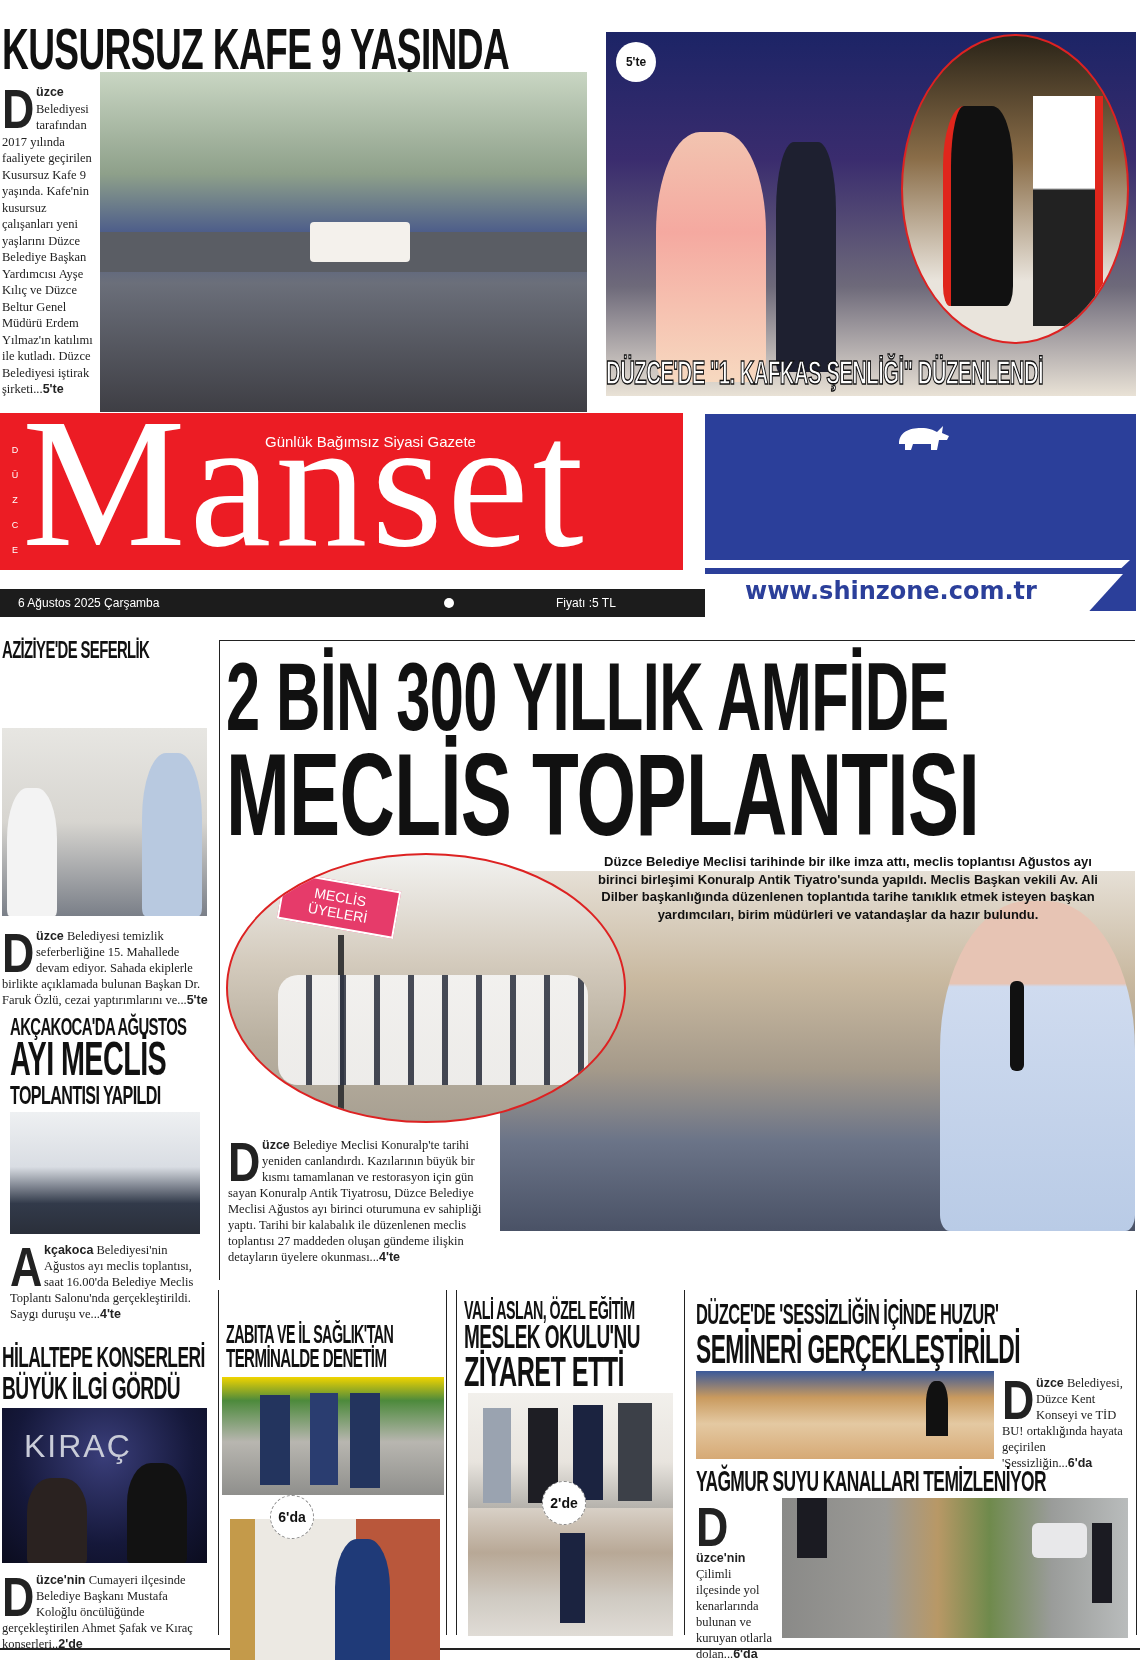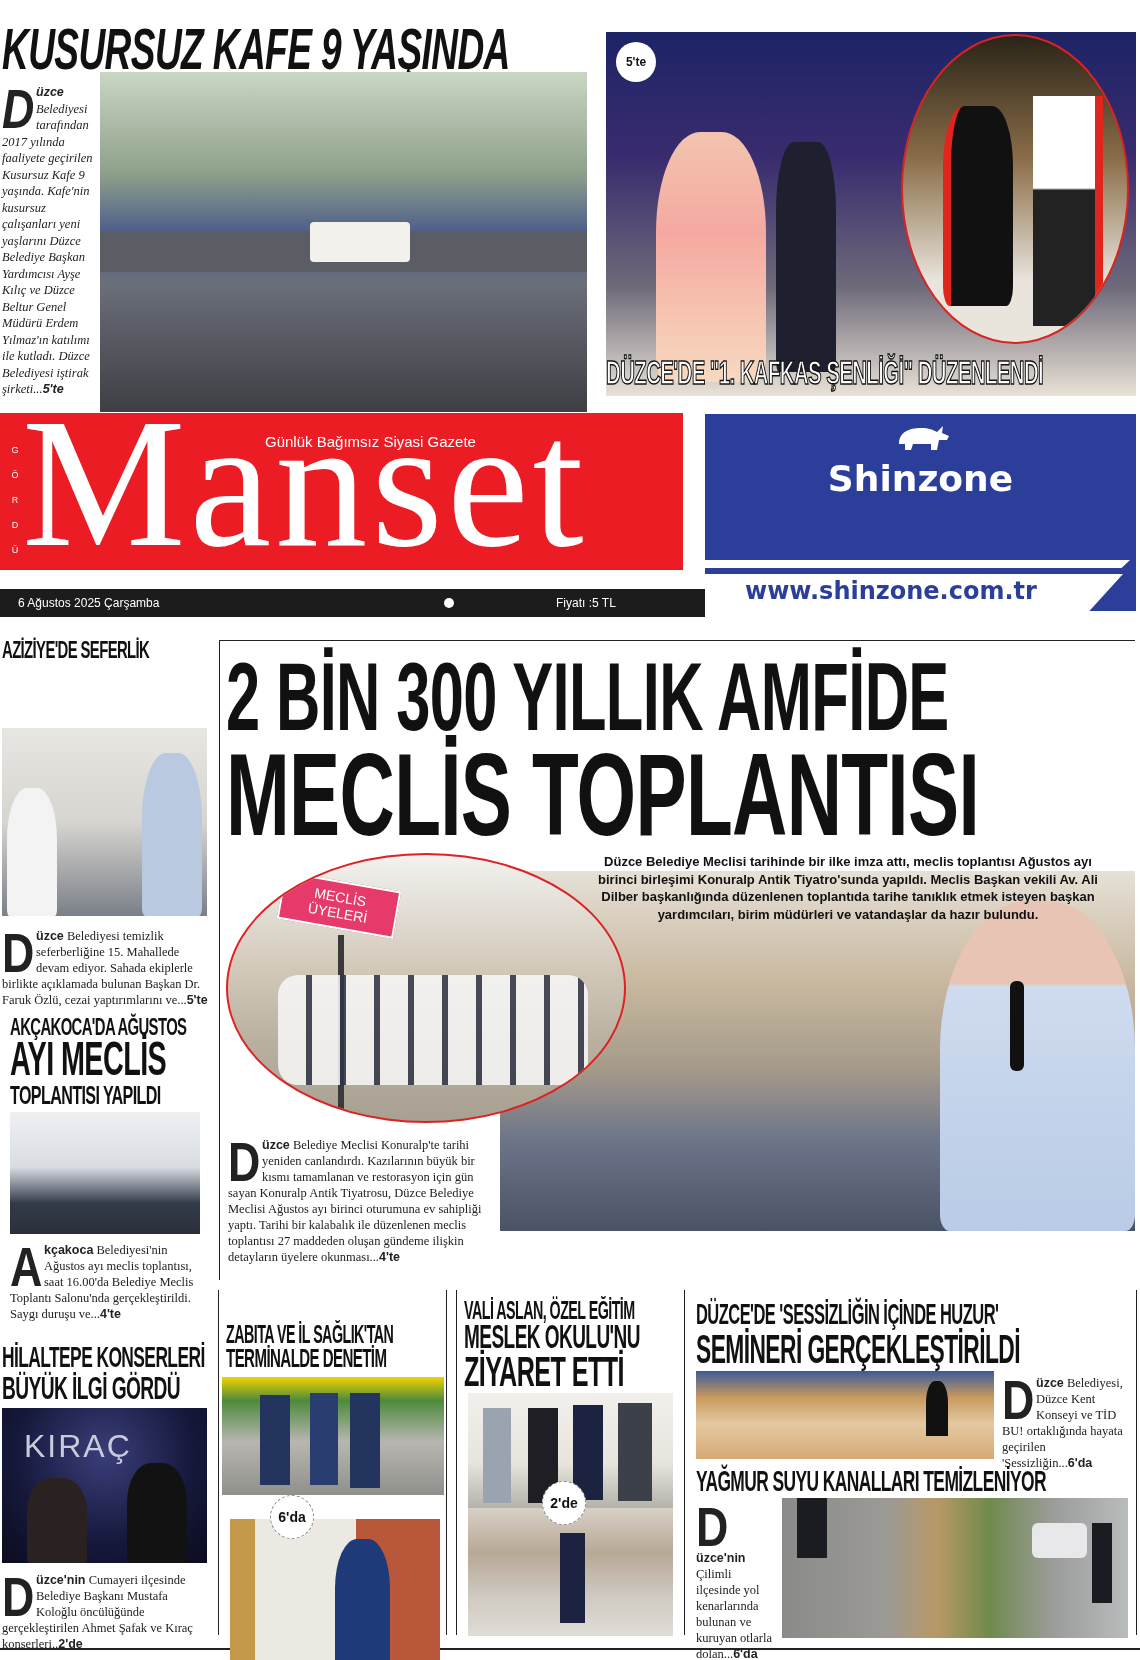--- a/index.html
+++ b/index.html
@@ -15,21 +15,21 @@
   .photo { position: absolute; overflow: hidden; }
   .oval { position: absolute; border: 2px solid #d22; border-radius: 50%; overflow: hidden; }
   .badge { position: absolute; width: 52px; height: 52px; border-radius: 50%; background: #fff; border: 1px dashed #888; display: flex; align-items: center; justify-content: center; font-family: "Liberation Sans", sans-serif; font-weight: 700; font-size: 14px; color: #111; }
   .vline { position: absolute; width: 1px; background: #222; }
   .hline { position: absolute; height: 1px; background: #222; }
   .sky { background: linear-gradient(180deg,#1c2466 0%,#3a2c6e 35%,#6e6a7a 70%,#e9e2d6 100%); }
 </style>
 </head>
 <body>
 
-<div class="abs" style="left:0;top:14px;width:590px;height:390px;font-style:italic;">
+<div class="abs" style="left:0;top:14px;width:590px;height:390px;">
   <div class="abs hl" style="left:2px;top:6px;font-size:58px;line-height:58px;">
     <span class="cond" style="transform:scaleX(0.64);">KUSURSUZ KAFE 9 YAŞINDA</span>
   </div>
   <div class="abs body-text" style="left:2px;top:70px;width:94px;font-size:12.5px;line-height:16.5px;">
     <span class="dropcap">D</span><span class="lead">üzce</span><span> Belediyesi tarafından 2017 yılında faaliyete geçirilen Kusursuz Kafe 9 yaşında. Kafe'nin kusursuz çalışanları yeni yaşlarını Düzce Belediye Başkan Yardımcısı Ayşe Kılıç ve Düzce Beltur Genel Müdürü Erdem Yılmaz'ın katılımı ile kutladı. Düzce Belediyesi iştirak şirketi...</span><span class="ref">5'te</span>
   </div>
   <div class="photo" style="left:100px;top:58px;width:487px;height:340px;background:linear-gradient(180deg,#c9d6c3 0%,#8ea08a 30%,#4a5a8a 48%,#6b6f7a 62%,#3e3e44 100%);">
     <div class="abs" style="left:0;top:160px;width:487px;height:40px;background:#5a5d64;"></div>
     <div class="abs" style="left:210px;top:150px;width:100px;height:40px;background:#f4f1ec;border-radius:4px;"></div>
   </div>
@@ -42,37 +42,36 @@
     <div class="abs" style="left:40px;top:70px;width:70px;height:200px;background:#111;border-radius:30% 30% 10% 10%;border-left:8px solid #e0261c;"></div>
     <div class="abs" style="left:130px;top:60px;width:70px;height:230px;background:linear-gradient(180deg,#fff 0%,#fff 40%,#222 41%);border-right:8px solid #e0261c;"></div>
   </div>
   <div class="badge" style="left:10px;top:10px;width:40px;height:40px;font-size:12px;border:none;">5'te</div>
   <div class="abs hl" style="left:0;top:322px;font-size:34px;line-height:36px;color:#fff;-webkit-text-stroke:1.5px #111;">
     <span class="cond" style="transform:scaleX(0.6);">DÜZCE'DE "1. KAFKAS ŞENLİĞİ" DÜZENLENDİ</span>
   </div>
 </div>
 
 <div class="abs" style="left:0;top:413px;width:683px;height:157px;background:#ec1c24;">
-  <div class="abs" style="left:10px;top:25px;width:10px;font-family:'Liberation Sans',sans-serif;font-size:9px;color:#fff;line-height:25px;text-align:center;word-break:break-all;">GÖRDÜ</div>
+  <div class="abs" style="left:10px;top:25px;width:10px;font-family:'Liberation Sans',sans-serif;font-size:9px;color:#fff;line-height:25px;text-align:center;word-break:break-all;">DÜZCE</div>
   <div class="abs" style="left:265px;top:20px;font-family:'Liberation Sans',sans-serif;font-size:15px;color:#fff;">Günlük Bağımsız Siyasi Gazete</div>
   <div class="abs" style="left:22px;top:-22px;font-family:'Liberation Serif',serif;font-size:184px;line-height:184px;color:#fff;letter-spacing:4px;">Manset</div>
 </div>
 <div class="abs" style="left:0;top:589px;width:825px;height:28px;background:#1c1c1c;">
   <span class="abs" style="left:18px;top:7px;font-family:'Liberation Sans',sans-serif;font-size:12px;color:#fff;">6 Ağustos 2025 Çarşamba</span>
   <span class="abs" style="left:444px;top:9px;width:10px;height:10px;border-radius:50%;background:#fff;"></span>
   <span class="abs" style="left:556px;top:7px;font-family:'Liberation Sans',sans-serif;font-size:12px;color:#fff;">Fiyatı :5 TL</span>
 </div>
 
 <div class="abs" style="left:705px;top:414px;width:431px;height:197px;background:#2b3f9a;">
   <div class="abs" style="left:190px;top:8px;width:56px;height:30px;">
     <svg width="56" height="30" viewBox="0 0 56 30">
         <path d="M4 22 C4 10 14 6 26 6 C34 6 38 8 42 10 L48 4 L47 11 L54 14 L52 18 L44 18 L42 28 L36 28 L36 22 L18 22 L16 28 L10 28 L10 22 Z" fill="#fff"></path>
       </svg>
   </div>
-  <div class="abs" style="left:0;width:100%;top:44px;text-align:center;font-family:'DejaVu Sans',sans-serif;font-weight:700;font-size:36px;color:#fff;">Shinzone</div>
   <div class="abs" style="left:0;top:146px;width:425px;height:8px;background:#fff;clip-path:polygon(0 0,100% 0,98% 100%,0 100%);"></div>
   <div class="abs" style="left:0;top:160px;width:418px;height:46px;background:#fff;clip-path:polygon(0 0,100% 0,90% 100%,0 100%);"></div>
   <div class="abs" style="left:40px;top:163px;font-family:'DejaVu Sans',sans-serif;font-weight:700;font-size:24px;color:#2b3f9a;">www.shinzone.com.tr</div>
 </div>
 
 <div class="abs" style="left:0;top:630px;width:212px;height:1030px;">
 
   <div class="abs hl" style="left:2px;top:6px;font-size:24px;line-height:28px;"><span class="cond">AZİZİYE'DE SEFERLİK</span></div>
   <div class="photo" style="left:2px;top:98px;width:205px;height:188px;background:linear-gradient(180deg,#e7e6e2 0%,#d7d5d0 50%,#7a7f88 100%);">
     <div class="abs" style="left:5px;top:60px;width:50px;height:128px;background:#f3f3f3;border-radius:40% 40% 5% 5%;"></div>

